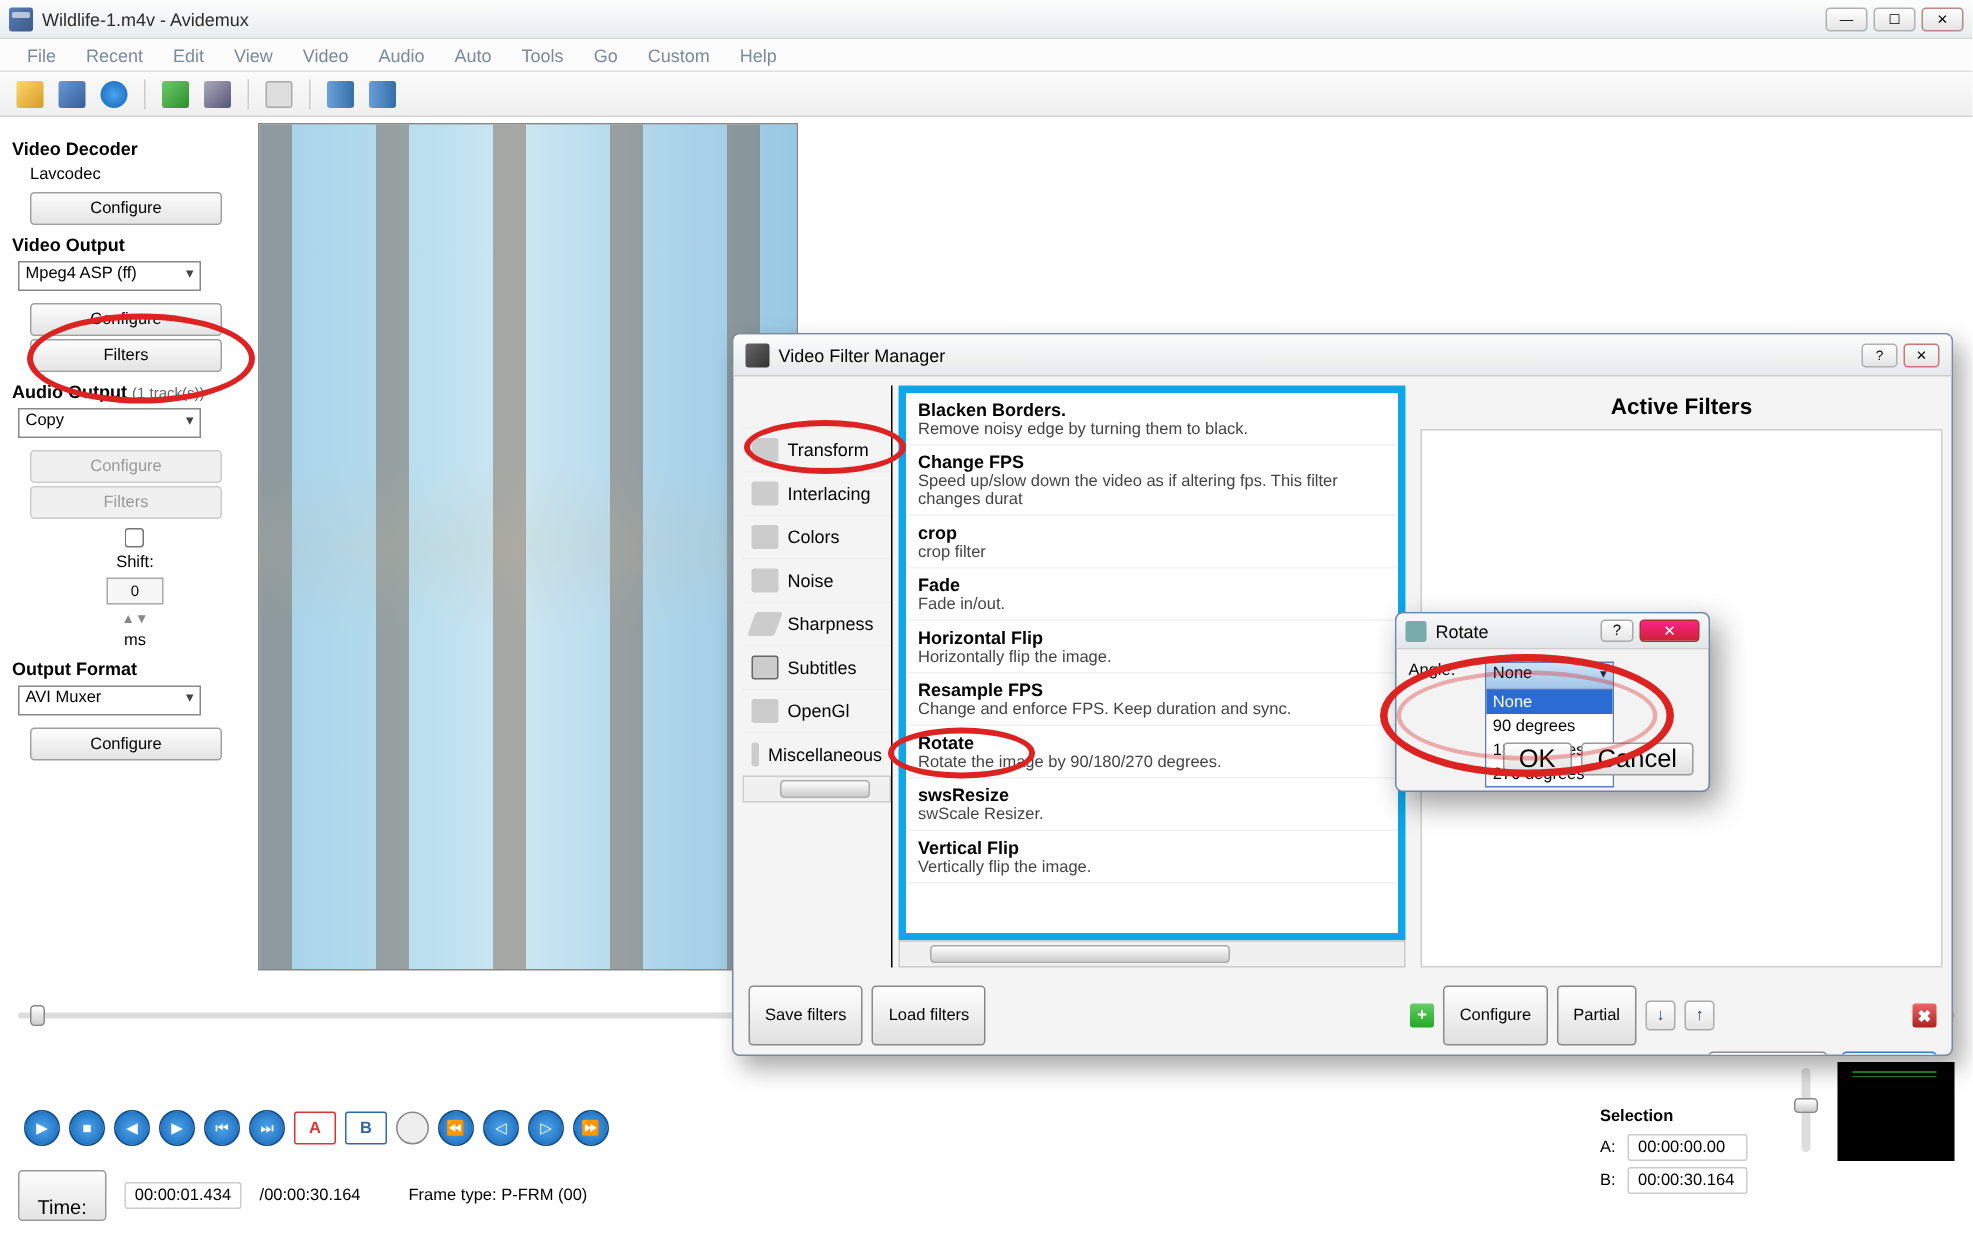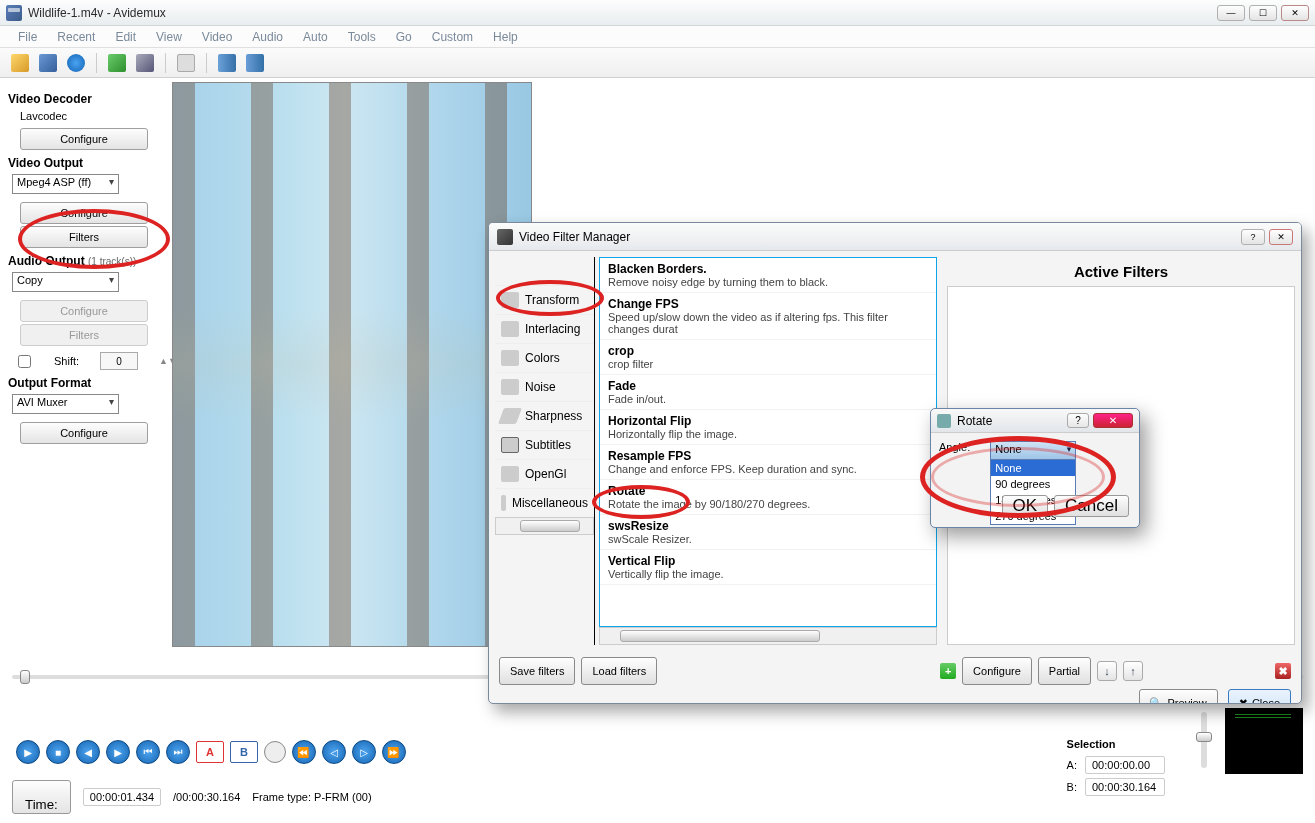--- a/index.html
+++ b/index.html
@@ -109,30 +109,30 @@
       background: linear-gradient(#fdfdfd,#e4e4e4);
       border: 1px solid #9f9f9f;
       border-radius: 3px;
       font-size: 11px;
       cursor: pointer;
       margin: 2px 0 2px 12px;
       display:block;
     }
     .btn:disabled { color:#999; background:#f0f0f0; border-color:#ccc; cursor:default;}
     .combo {
-      width: 107px; height: 20px;
+      width: 122px; height: 20px;
       border:1px solid #888; background:#fff;
       font-size:11px; padding:1px 4px;
       margin-left:4px;
       position:relative;
     }
     .combo:after{content:"▾";position:absolute;right:4px;top:1px;font-size:10px;color:#444;}
     .audio-hdr { font-weight: bold; font-size:12px;}
     .audio-hdr .trackct { font-weight:normal; color:#666; font-size:10px;}
-    .shift-row { display:flex;align-items:center;gap:21px;margin:6px 0 2px 10px;}
+    .shift-row { display:flex;align-items:center;gap:4px;margin:6px 0 2px 10px;flex-direction:column;}
     .shift-row input[type=checkbox]{margin-right:2px;}
     .shift-spin { width:38px;height:18px;border:1px solid #aaa;background:#f7f7f7;text-align:center;font-size:10px;}
 
     
     .preview {
       position:relative;
       margin: 4px 0 0 2px;
       width: 370px;
     }
     .preview-img {
@@ -224,21 +224,21 @@
     .ci-sub{background:#fff;border:1px solid #666;}
     .ci-gl{background:radial-gradient(#7cc,#168);}
     .ci-misc{background:linear-gradient(45deg,#e66,#ec6,#6c6,#69e);}
 
     .headline{font-weight:bold;font-size:15px;text-align:center;padding:6px 0;}
     .available {
       width:338px;
       display:flex;flex-direction:column;
     }
     .filtlist{
-      flex:1;border:1px solid #0ea5e9;background:#fff;
+      flex:1;border:5px solid #0ea5e9;background:#fff;
       font-size:11px;
       overflow:hidden;
     }
     .filt{padding:4px 8px;border-bottom:1px solid #f2f2f2;}
     .filt .fn{font-weight:bold;font-size:12px;}
     .filt .fd{color:#444;font-size:11px;}
     .hscroll{height:18px;background:#f0f0f0;border:1px solid #ccc;position:relative;}
     .hscroll .bar{position:absolute;left:24px;top:2px;height:12px;width:60px;background:linear-gradient(#fff,#ccc);border:1px solid #aaa;border-radius:3px;}
 
     .active {
@@ -246,21 +246,21 @@
       display:flex;flex-direction:column;
       margin-left:6px;
     }
     .active .actbox{flex:1;border:1px solid #ccc;background:#fff;}
 
     .dlg .btnrow{
       display:flex;align-items:center;gap:6px;padding:6px 10px 0;
     }
     .dlg .btnrow .spacer{flex:1;}
     .dlg .sbtn{
-      height:28px;padding:4px 10px;border:1px solid #8a8a8a;border-radius:3px;
+      height:40px;padding:4px 10px;border:1px solid #8a8a8a;border-radius:3px;
       background:linear-gradient(#fefefe,#e0e0e0);font-size:11px;cursor:pointer;
       display:flex;align-items:center;gap:4px;
     }
     .dlg .primarybtn{border-color:#3a7bbf;background:linear-gradient(#eaf3fd,#cde2f7);}
     .iconplus{width:16px;height:16px;background:linear-gradient(#6c6,#2a2);border-radius:2px;display:flex;align-items:center;justify-content:center;color:#fff;font-weight:bold;}
     .icondel{width:16px;height:16px;background:linear-gradient(#e66,#a22);border-radius:2px;display:flex;align-items:center;justify-content:center;color:#fff;font-weight:bold;}
     .iconarrow{width:20px;height:20px;border:1px solid #aaa;border-radius:3px;background:linear-gradient(#fff,#e4e4e4);display:flex;align-items:center;justify-content:center;color:#345;cursor:pointer;}
 
     
     .rotdlg {
@@ -422,21 +422,21 @@
   <div class="pbtn">⏪</div>
   <div class="pbtn">◁</div>
   <div class="pbtn">▷</div>
   <div class="pbtn">⏩</div>
 </div>
 
 <div class="statusbar">
   <button class="sbtn">Time:</button>
   <span class="val">00:00:01.434</span>
   <span>/00:00:30.164</span>
-  <span style="">Frame type:  P-FRM (00)</span>
+  <span style="margin-left:20px;">Frame type:  P-FRM (00)</span>
 </div>
 
 <div class="selection">
   <div class="hdr">Selection</div>
   <div class="row">
     <span>A:</span>
     <span class="val">00:00:00.00</span>
   </div>
   <div class="row">
     <span>B:</span>

